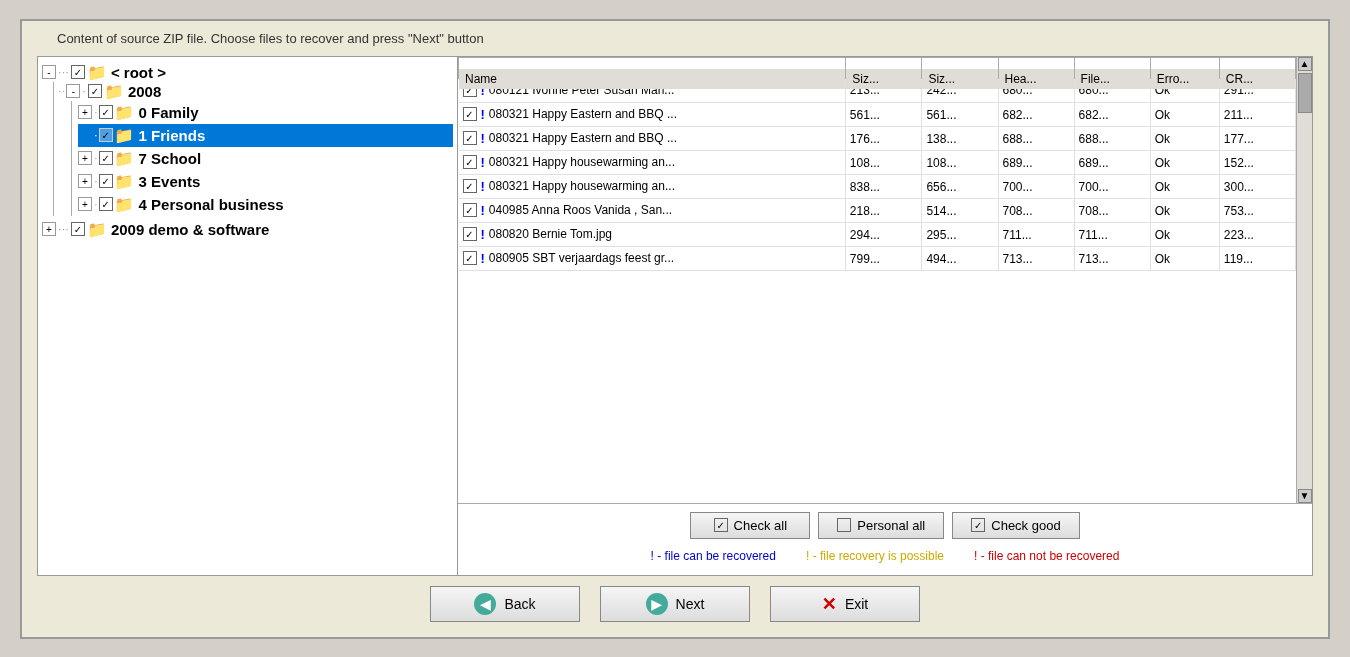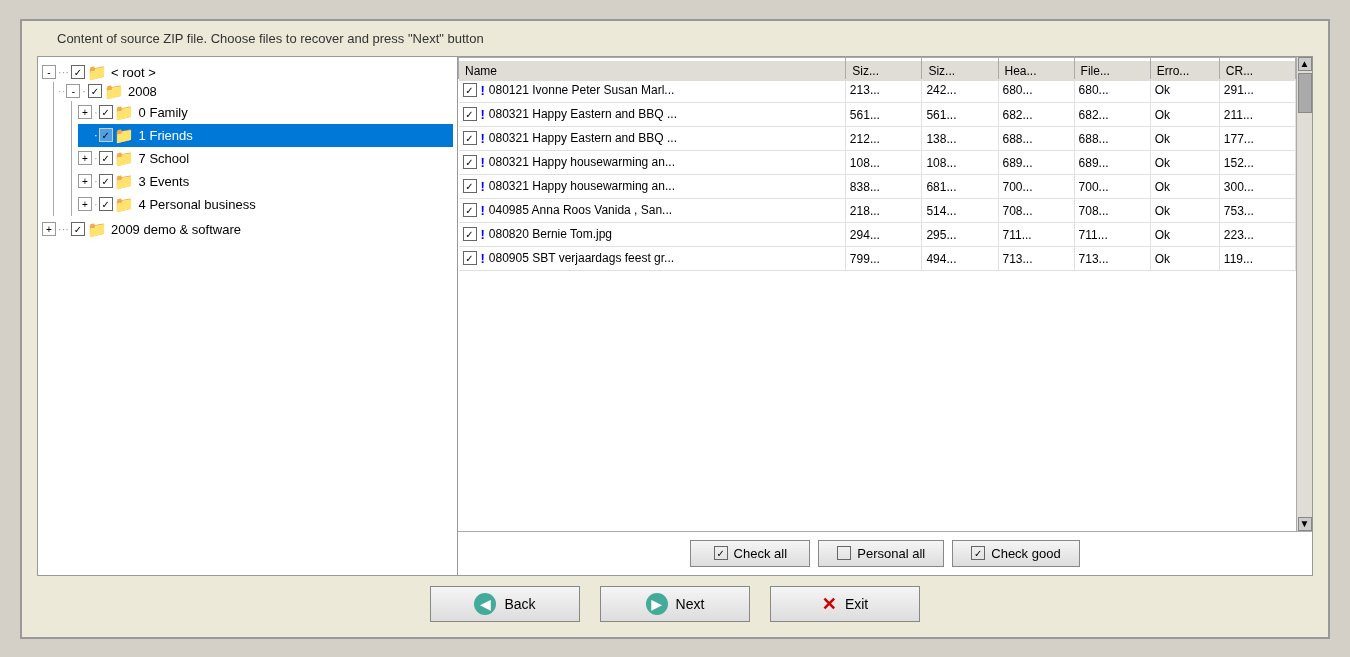--- a/index.html
+++ b/index.html
@@ -98,21 +98,22 @@
     .tree-cb.checked::after {
       content: '✓';
       font-size: 10px;
     }
     .folder-icon {
       margin-right: 4px;
       font-size: 16px;
       flex-shrink: 0;
     }
     .tree-label {
-      font-size: 13px;
+      font-size: 15px;
+      font-weight: bold;
     }
     
     .file-panel {
       flex: 1;
       display: flex;
       flex-direction: column;
       overflow: hidden;
     }
     .file-table-wrap {
       flex: 1;
@@ -124,21 +125,21 @@
       border-collapse: collapse;
       font-size: 12px;
     }
     thead th {
       background: #e0ddd6;
       border: 1px solid #aaa;
       padding: 3px 6px;
       text-align: left;
       font-weight: normal;
       position: sticky;
-      top: 4px;
+      top: 12px;
       z-index: 1;
     }
     tbody td {
       border-bottom: 1px solid #e0e0e0;
       border-right: 1px solid #e0e0e0;
       padding: 2px 4px;
       height: 24px;
     }
     .file-cb {
       width: 14px;
@@ -371,21 +372,21 @@
     <td>682...</td>
     <td>Ok</td>
     <td>211...</td>
   </tr>
                 <tr>
     <td style="display:flex;align-items:center;gap:4px;">
       <div class="file-cb"></div>
       <span class="exclaim">!</span>
       <span>080321 Happy Eastern and BBQ ...</span>
     </td>
-    <td>212...</td>
+    <td>176...</td>
     <td>138...</td>
     <td>688...</td>
     <td>688...</td>
     <td>Ok</td>
     <td>177...</td>
   </tr>
                 <tr>
     <td style="display:flex;align-items:center;gap:4px;">
       <div class="file-cb"></div>
       <span class="exclaim">!</span>
@@ -398,21 +399,21 @@
     <td>Ok</td>
     <td>152...</td>
   </tr>
                 <tr>
     <td style="display:flex;align-items:center;gap:4px;">
       <div class="file-cb"></div>
       <span class="exclaim">!</span>
       <span>080321 Happy housewarming an...</span>
     </td>
     <td>838...</td>
-    <td>681...</td>
+    <td>656...</td>
     <td>700...</td>
     <td>700...</td>
     <td>Ok</td>
     <td>300...</td>
   </tr>
                 <tr>
     <td style="display:flex;align-items:center;gap:4px;">
       <div class="file-cb"></div>
       <span class="exclaim">!</span>
       <span>040985 Anna Roos Vanida , San...</span>
@@ -468,20 +469,25 @@
           </button>
           <button class="btn-action">
             <span style="border:1px solid #666;width:14px;height:14px;display:inline-flex;align-items:center;justify-content:center;font-size:10px;"></span>
             <span>Personal all</span>
           </button>
           <button class="btn-action">
             <span style="border:1px solid #666;width:14px;height:14px;display:inline-flex;align-items:center;justify-content:center;font-size:10px;">✓</span>
             <span>Check good</span>
           </button>
         </div>
+        <div class="legend-row">
+          <span class="legend-blue">! - file can be recovered</span>
+          <span class="legend-yellow">! - file recovery is possible</span>
+          <span class="legend-red">! - file can not be recovered</span>
+        </div>
       </div>
     </div>
   </div>
 
   <div class="nav-bar">
     <button class="nav-btn">
       <span style="display:inline-flex;align-items:center;justify-content:center;width:22px;height:22px;background:#4a9;border-radius:50%;color:#fff;font-size:14px;">◀</span>
       <span>Back</span>
     </button>
     <button class="nav-btn">

